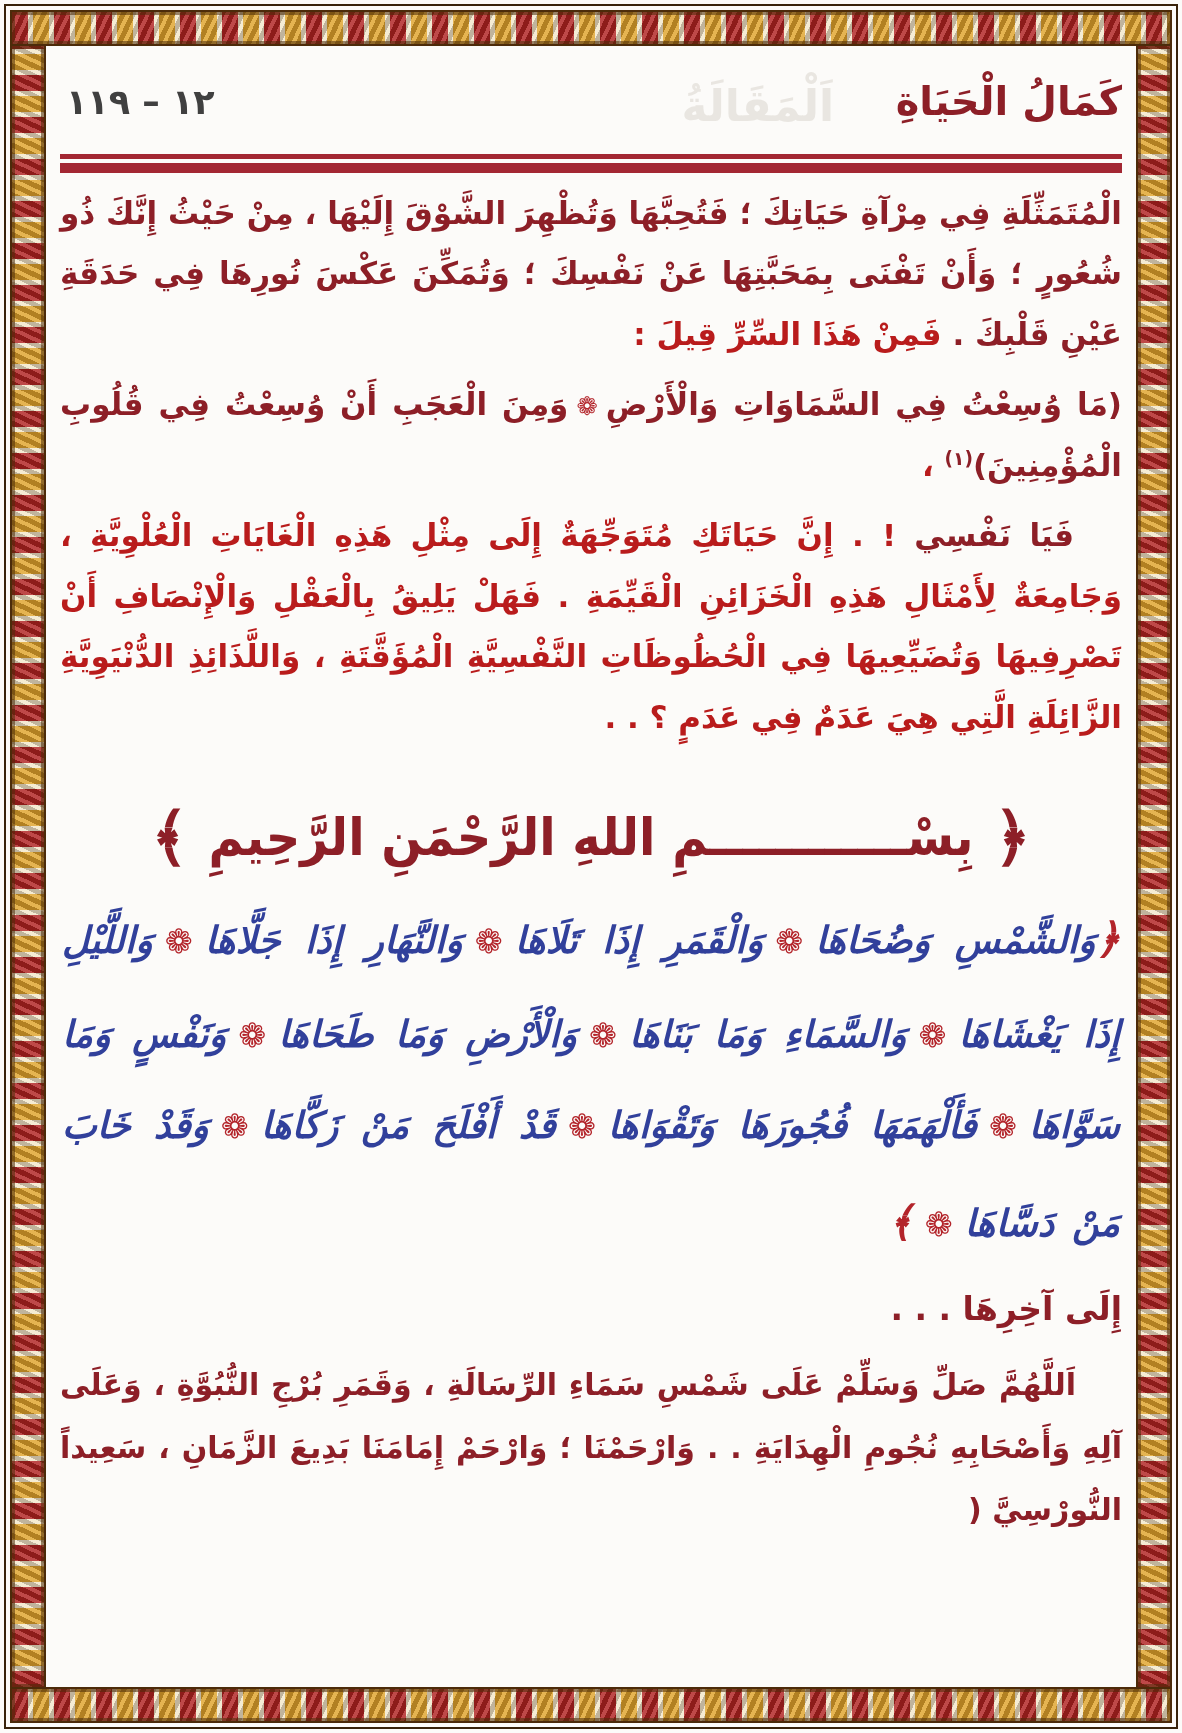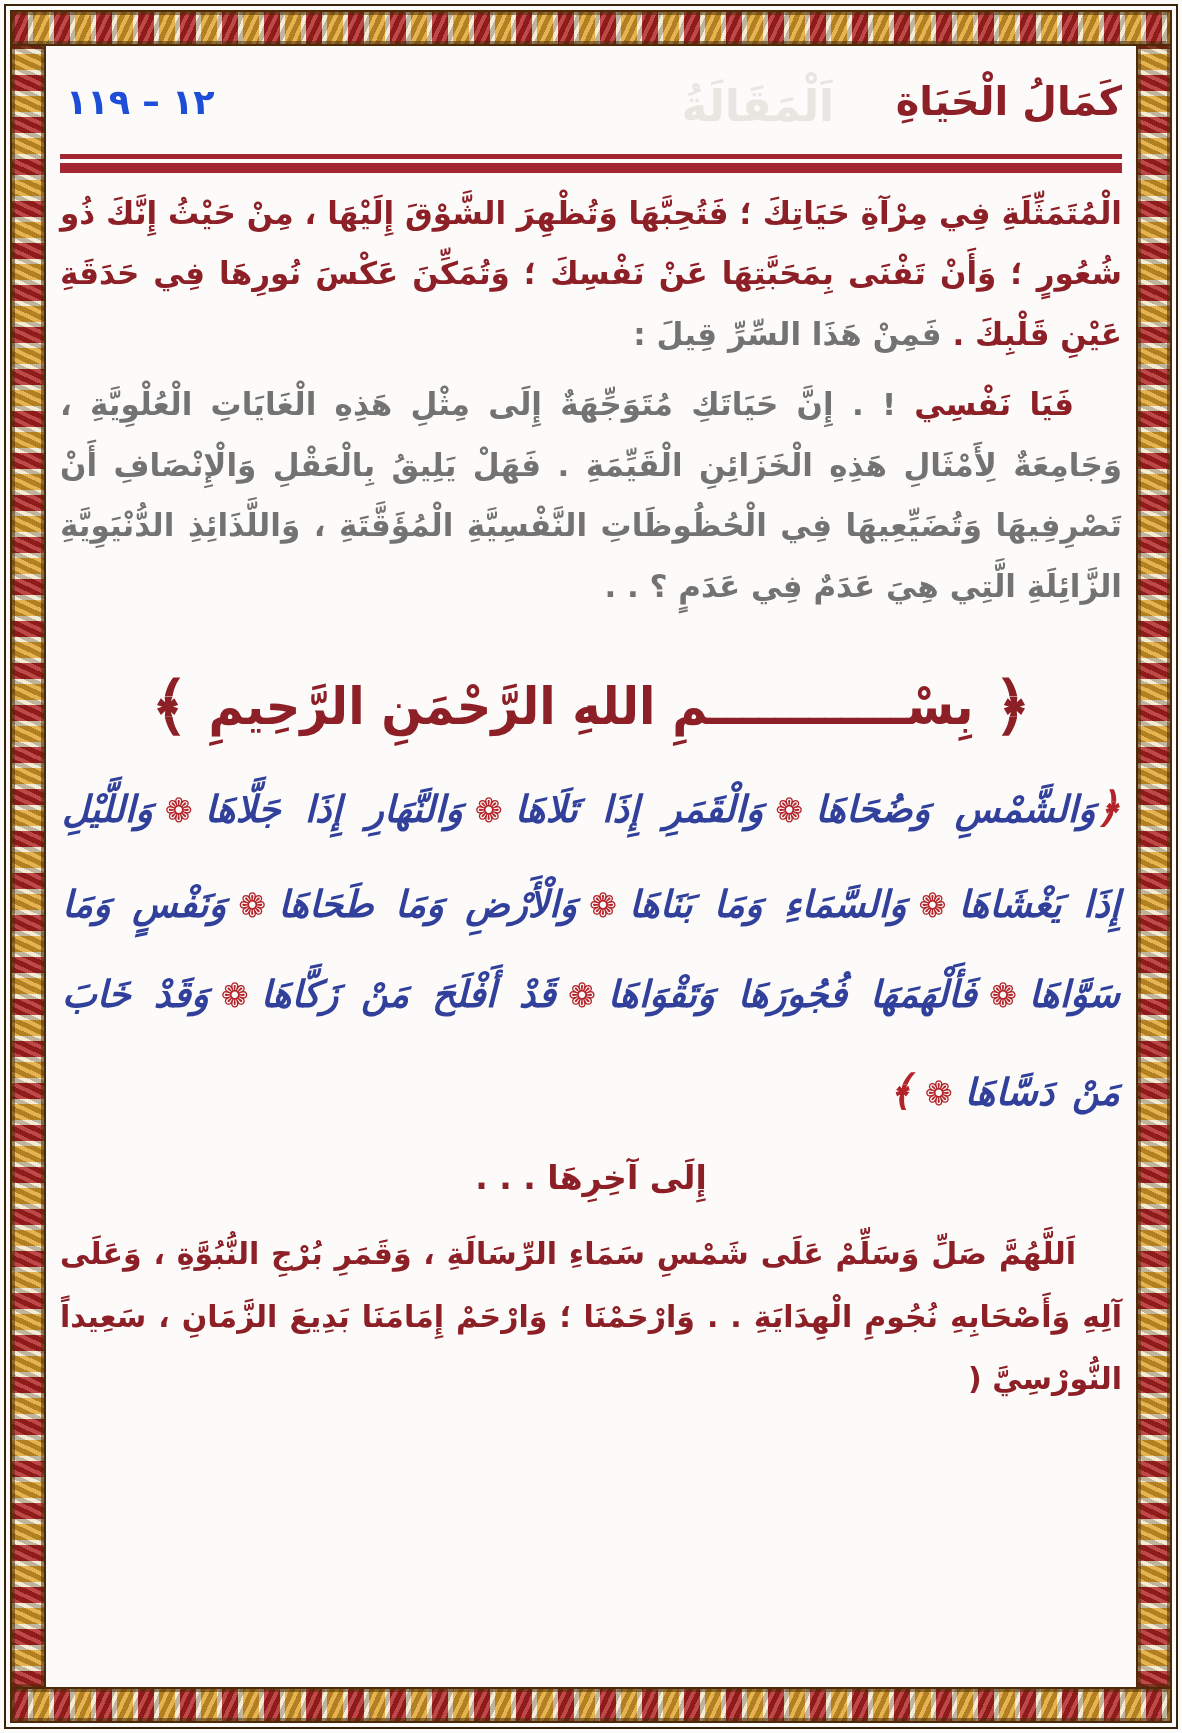--- a/index.html
+++ b/index.html
@@ -43,53 +43,53 @@
   .watermark{
     position:absolute;top:34px;right:288px;
     color:#e9e6e1;font-size:44px;z-index:0;letter-spacing:1px;
   }
   .page-title{
     position:relative;z-index:1;margin:0;padding-top:32px;
     font-size:40px;color:#8d1f27;
   }
   .page-number{
     position:absolute;left:6px;top:36px;z-index:1;
-    direction:rtl;font-size:35px;color:#1d4ed8;
+    direction:rtl;font-size:35px;color:#404040;
   }
   .rule{
     height:19px;margin-top:12px;
     background:linear-gradient(to bottom,#a32733 0 5px,transparent 5px 9px,#a32733 9px 19px);
   }
   
   .paras{margin-top:10px;}
   .body-p{
     margin:10px 0;font-size:31px;line-height:1.95;
     text-align:justify;
   }
   .body-p.indent{text-indent:48px;}
   .seg-maroon{color:#8d1f27;}
-  .seg-black{color:#737373;}
+  .seg-black{color:#b91c1c;}
   .seg-rosette{color:#b3242a;padding:0 8px;font-size:0.82em;}
   sup.seg-maroon{font-size:0.60em;}
   
   .bismillah{
     display:flex;align-items:center;justify-content:center;gap:20px;
     margin:58px 0 20px;color:#8d1f27;
   }
   .bismillah-text{font-size:48px;transform:scaleY(1.06);}
   .ornament{font-size:64px;line-height:1;}
   
   .quran{
     margin:18px 2px 0;font-size:37px;line-height:2.45;
     color:#31409b;text-align:justify;word-spacing:5px;font-style:italic;
   }
   .q-bracket{color:#b3242a;font-size:1.12em;}
   .q-rosette{color:#b3242a;margin:0 12px;font-size:0.9em;}
   .after-quran{
-    text-align:center;color:#8d1f27;font-size:33px;margin:16px 0 0;
+    color:#8d1f27;font-size:33px;margin:16px 0 0;
   }
   
   .dua{
     margin:26px 0 0;font-size:30px;line-height:2.08;
     color:#8d1f27;text-align:justify;text-indent:46px;
   }
 </style>
 </head>
 <body>
 
@@ -105,20 +105,21 @@
     <div class="header">
       <span class="watermark">اَلْمَقَالَةُ</span>
       <div class="page-number">١٢ – ١١٩</div>
       <h1 class="page-title">كَمَالُ الْحَيَاةِ</h1>
     </div>
 
     <div class="rule"></div>
 
     <div class="paras">
         <p class="body-p"><span class="seg-maroon">الْمُتَمَثِّلَةِ فِي مِرْآةِ حَيَاتِكَ ؛ فَتُحِبَّهَا وَتُظْهِرَ الشَّوْقَ إِلَيْهَا ، مِنْ حَيْثُ إِنَّكَ ذُو شُعُورٍ ؛ وَأَنْ تَفْنَى بِمَحَبَّتِهَا عَنْ نَفْسِكَ ؛ وَتُمَكِّنَ عَكْسَ نُورِهَا فِي حَدَقَةِ عَيْنِ قَلْبِكَ . </span><span class="seg-black">فَمِنْ هَذَا السِّرِّ قِيلَ :</span></p>
+        <p class="body-p"><span class="seg-maroon">(مَا وُسِعْتُ فِي السَّمَاوَاتِ وَالْأَرْضِ</span><span class="seg-rosette">❁</span><span class="seg-maroon">وَمِنَ الْعَجَبِ أَنْ وُسِعْتُ فِي قُلُوبِ الْمُؤْمِنِينَ)</span><sup class="seg-maroon">(١)</sup><span class="seg-black"> ،</span></p>
         <p class="body-p indent"><span class="seg-maroon">فَيَا نَفْسِي</span><span class="seg-black"> ! . إِنَّ حَيَاتَكِ مُتَوَجِّهَةٌ إِلَى مِثْلِ هَذِهِ الْغَايَاتِ الْعُلْوِيَّةِ ، وَجَامِعَةٌ لِأَمْثَالِ هَذِهِ الْخَزَائِنِ الْقَيِّمَةِ . فَهَلْ يَلِيقُ بِالْعَقْلِ وَالْإِنْصَافِ أَنْ تَصْرِفِيهَا وَتُضَيِّعِيهَا فِي الْحُظُوظَاتِ النَّفْسِيَّةِ الْمُؤَقَّتَةِ ، وَاللَّذَائِذِ الدُّنْيَوِيَّةِ الزَّائِلَةِ الَّتِي هِيَ عَدَمٌ فِي عَدَمٍ ؟ . .</span></p>
       </div>
 
     <div class="bismillah">
       <span class="ornament">﴿</span>
       <span class="bismillah-text">بِسْــــــــــــمِ اللهِ الرَّحْمَنِ الرَّحِيمِ</span>
       <span class="ornament">﴾</span>
     </div>
 
     <div class="quran"><span class="q-bracket">﴿</span><span class="q-text">وَالشَّمْسِ وَضُحَاهَا</span><span class="q-rosette">❁</span><span class="q-text">وَالْقَمَرِ إِذَا تَلَاهَا</span><span class="q-rosette">❁</span><span class="q-text">وَالنَّهَارِ إِذَا جَلَّاهَا</span><span class="q-rosette">❁</span><span class="q-text">وَاللَّيْلِ إِذَا يَغْشَاهَا</span><span class="q-rosette">❁</span><span class="q-text">وَالسَّمَاءِ وَمَا بَنَاهَا</span><span class="q-rosette">❁</span><span class="q-text">وَالْأَرْضِ وَمَا طَحَاهَا</span><span class="q-rosette">❁</span><span class="q-text">وَنَفْسٍ وَمَا سَوَّاهَا</span><span class="q-rosette">❁</span><span class="q-text">فَأَلْهَمَهَا فُجُورَهَا وَتَقْوَاهَا</span><span class="q-rosette">❁</span><span class="q-text">قَدْ أَفْلَحَ مَنْ زَكَّاهَا</span><span class="q-rosette">❁</span><span class="q-text">وَقَدْ خَابَ مَنْ دَسَّاهَا</span><span class="q-rosette">❁</span><span class="q-bracket">﴾</span></div>

